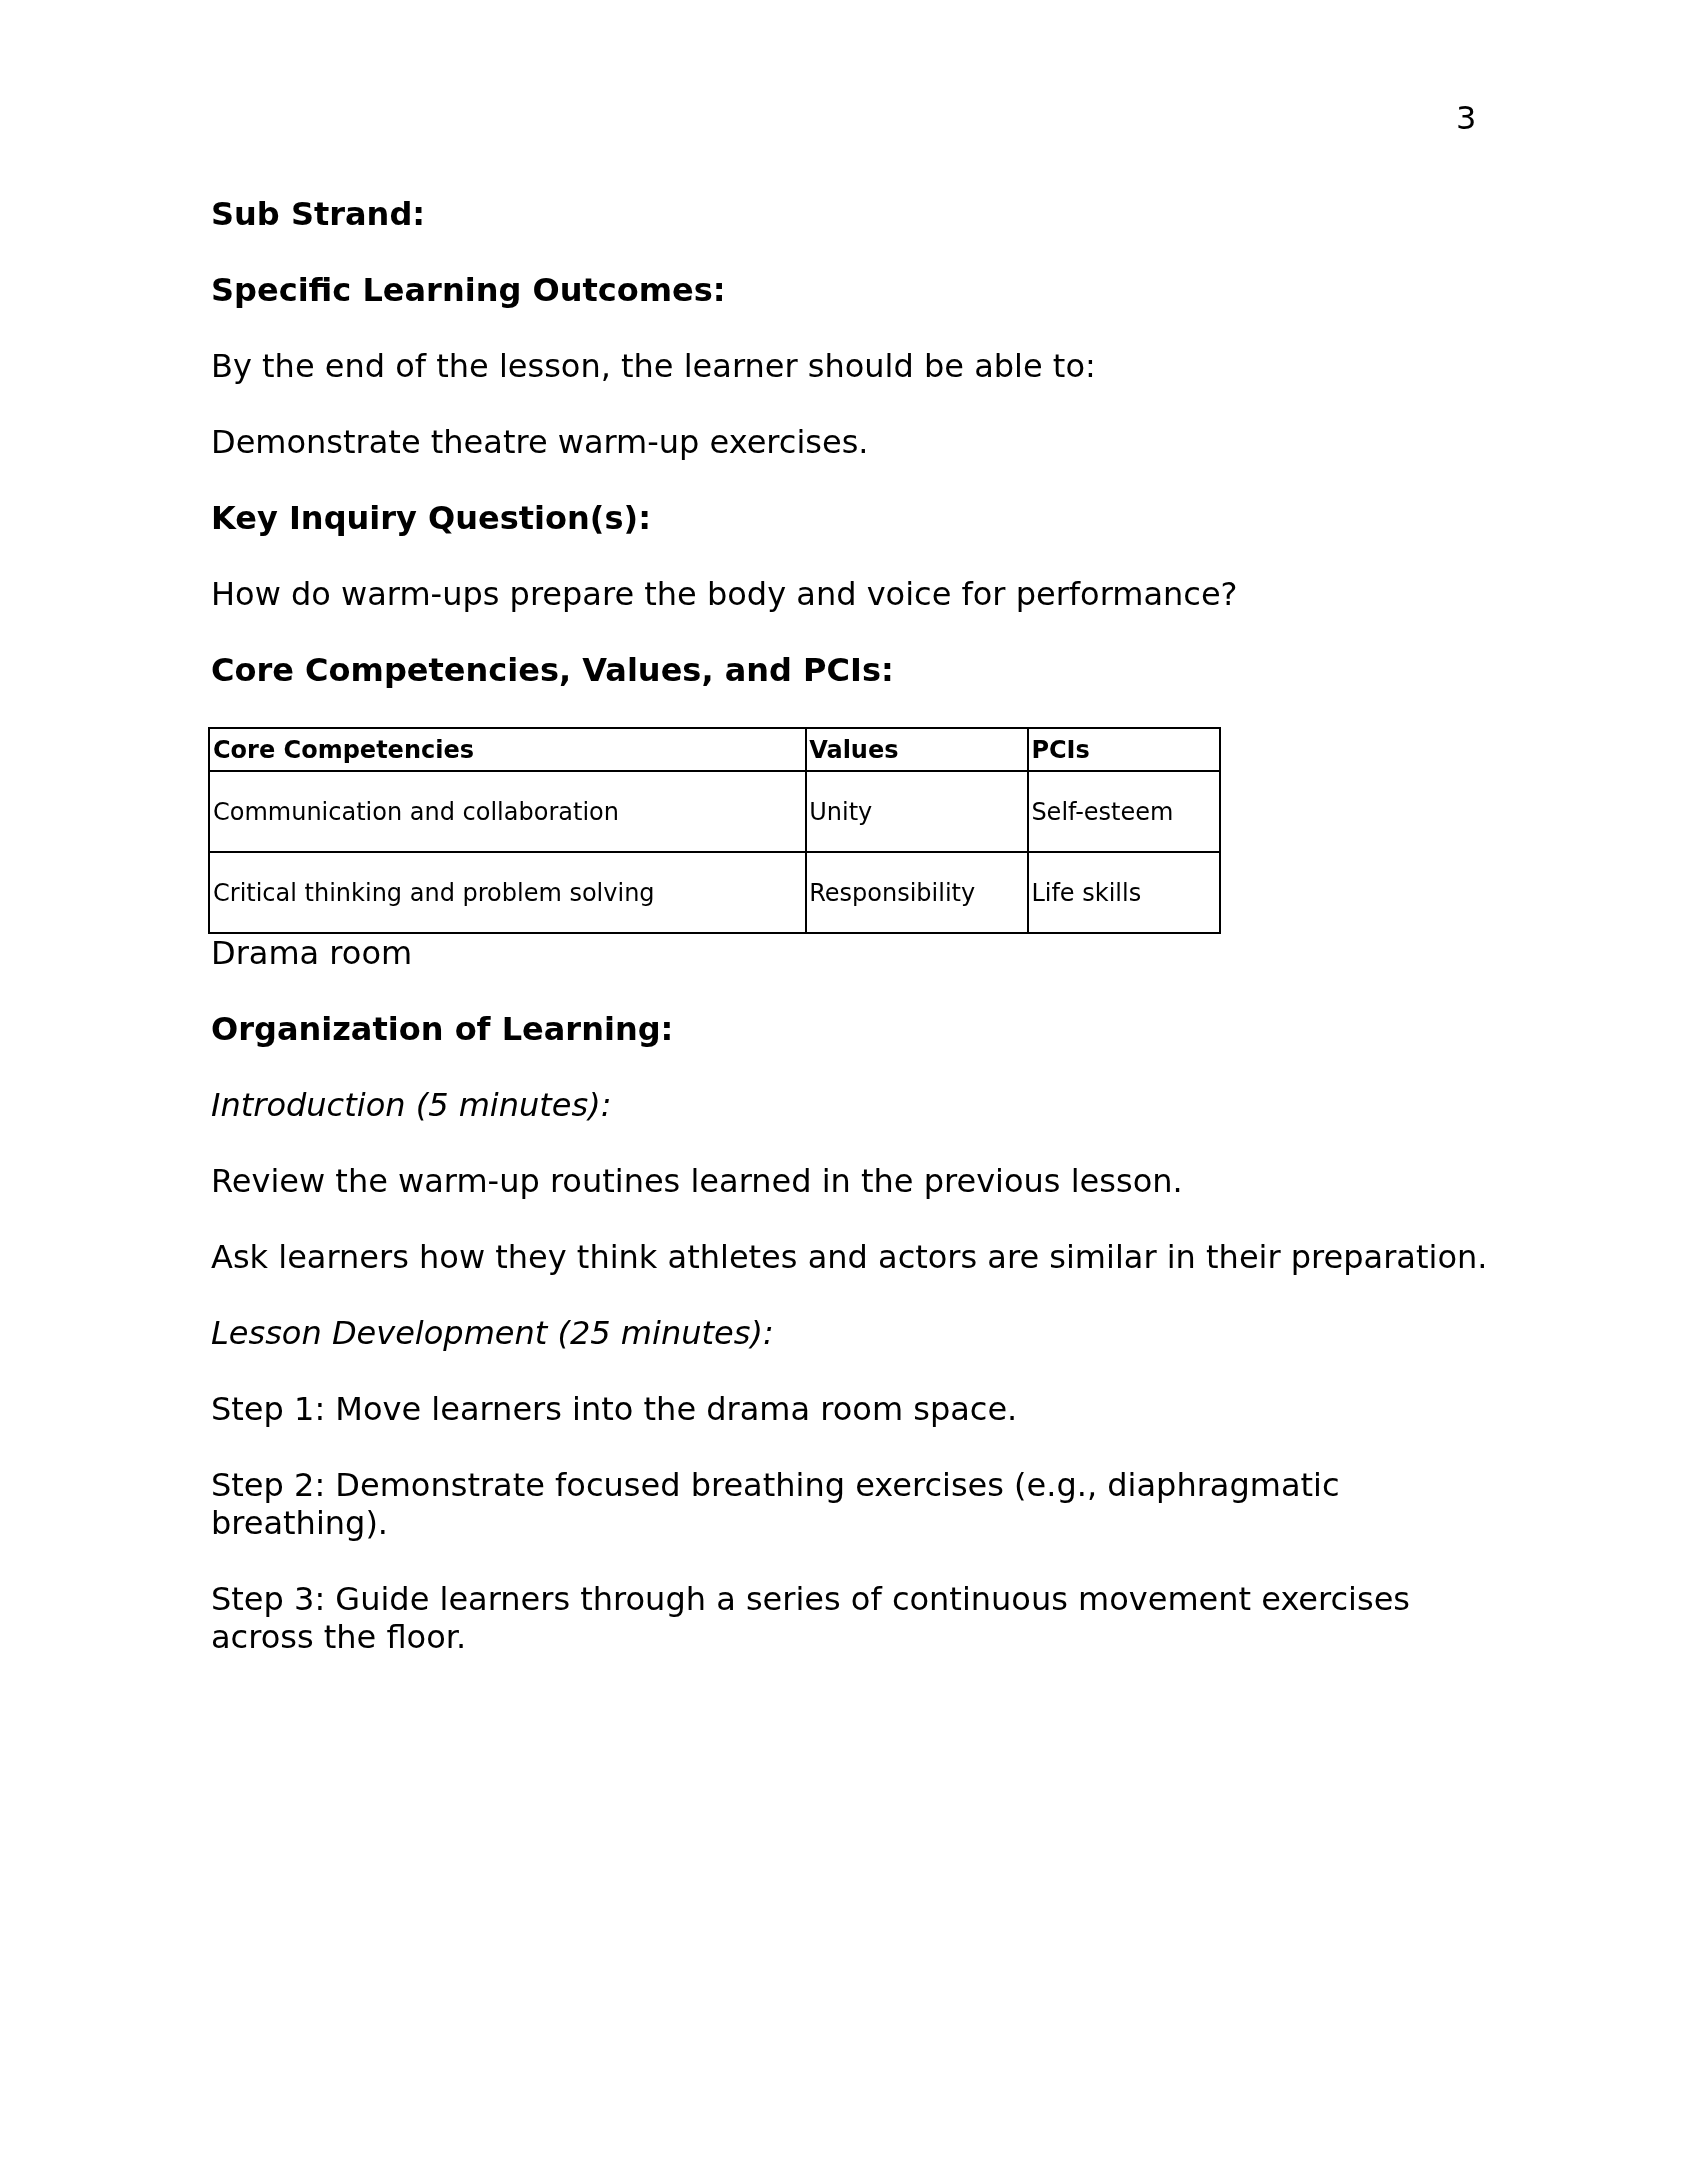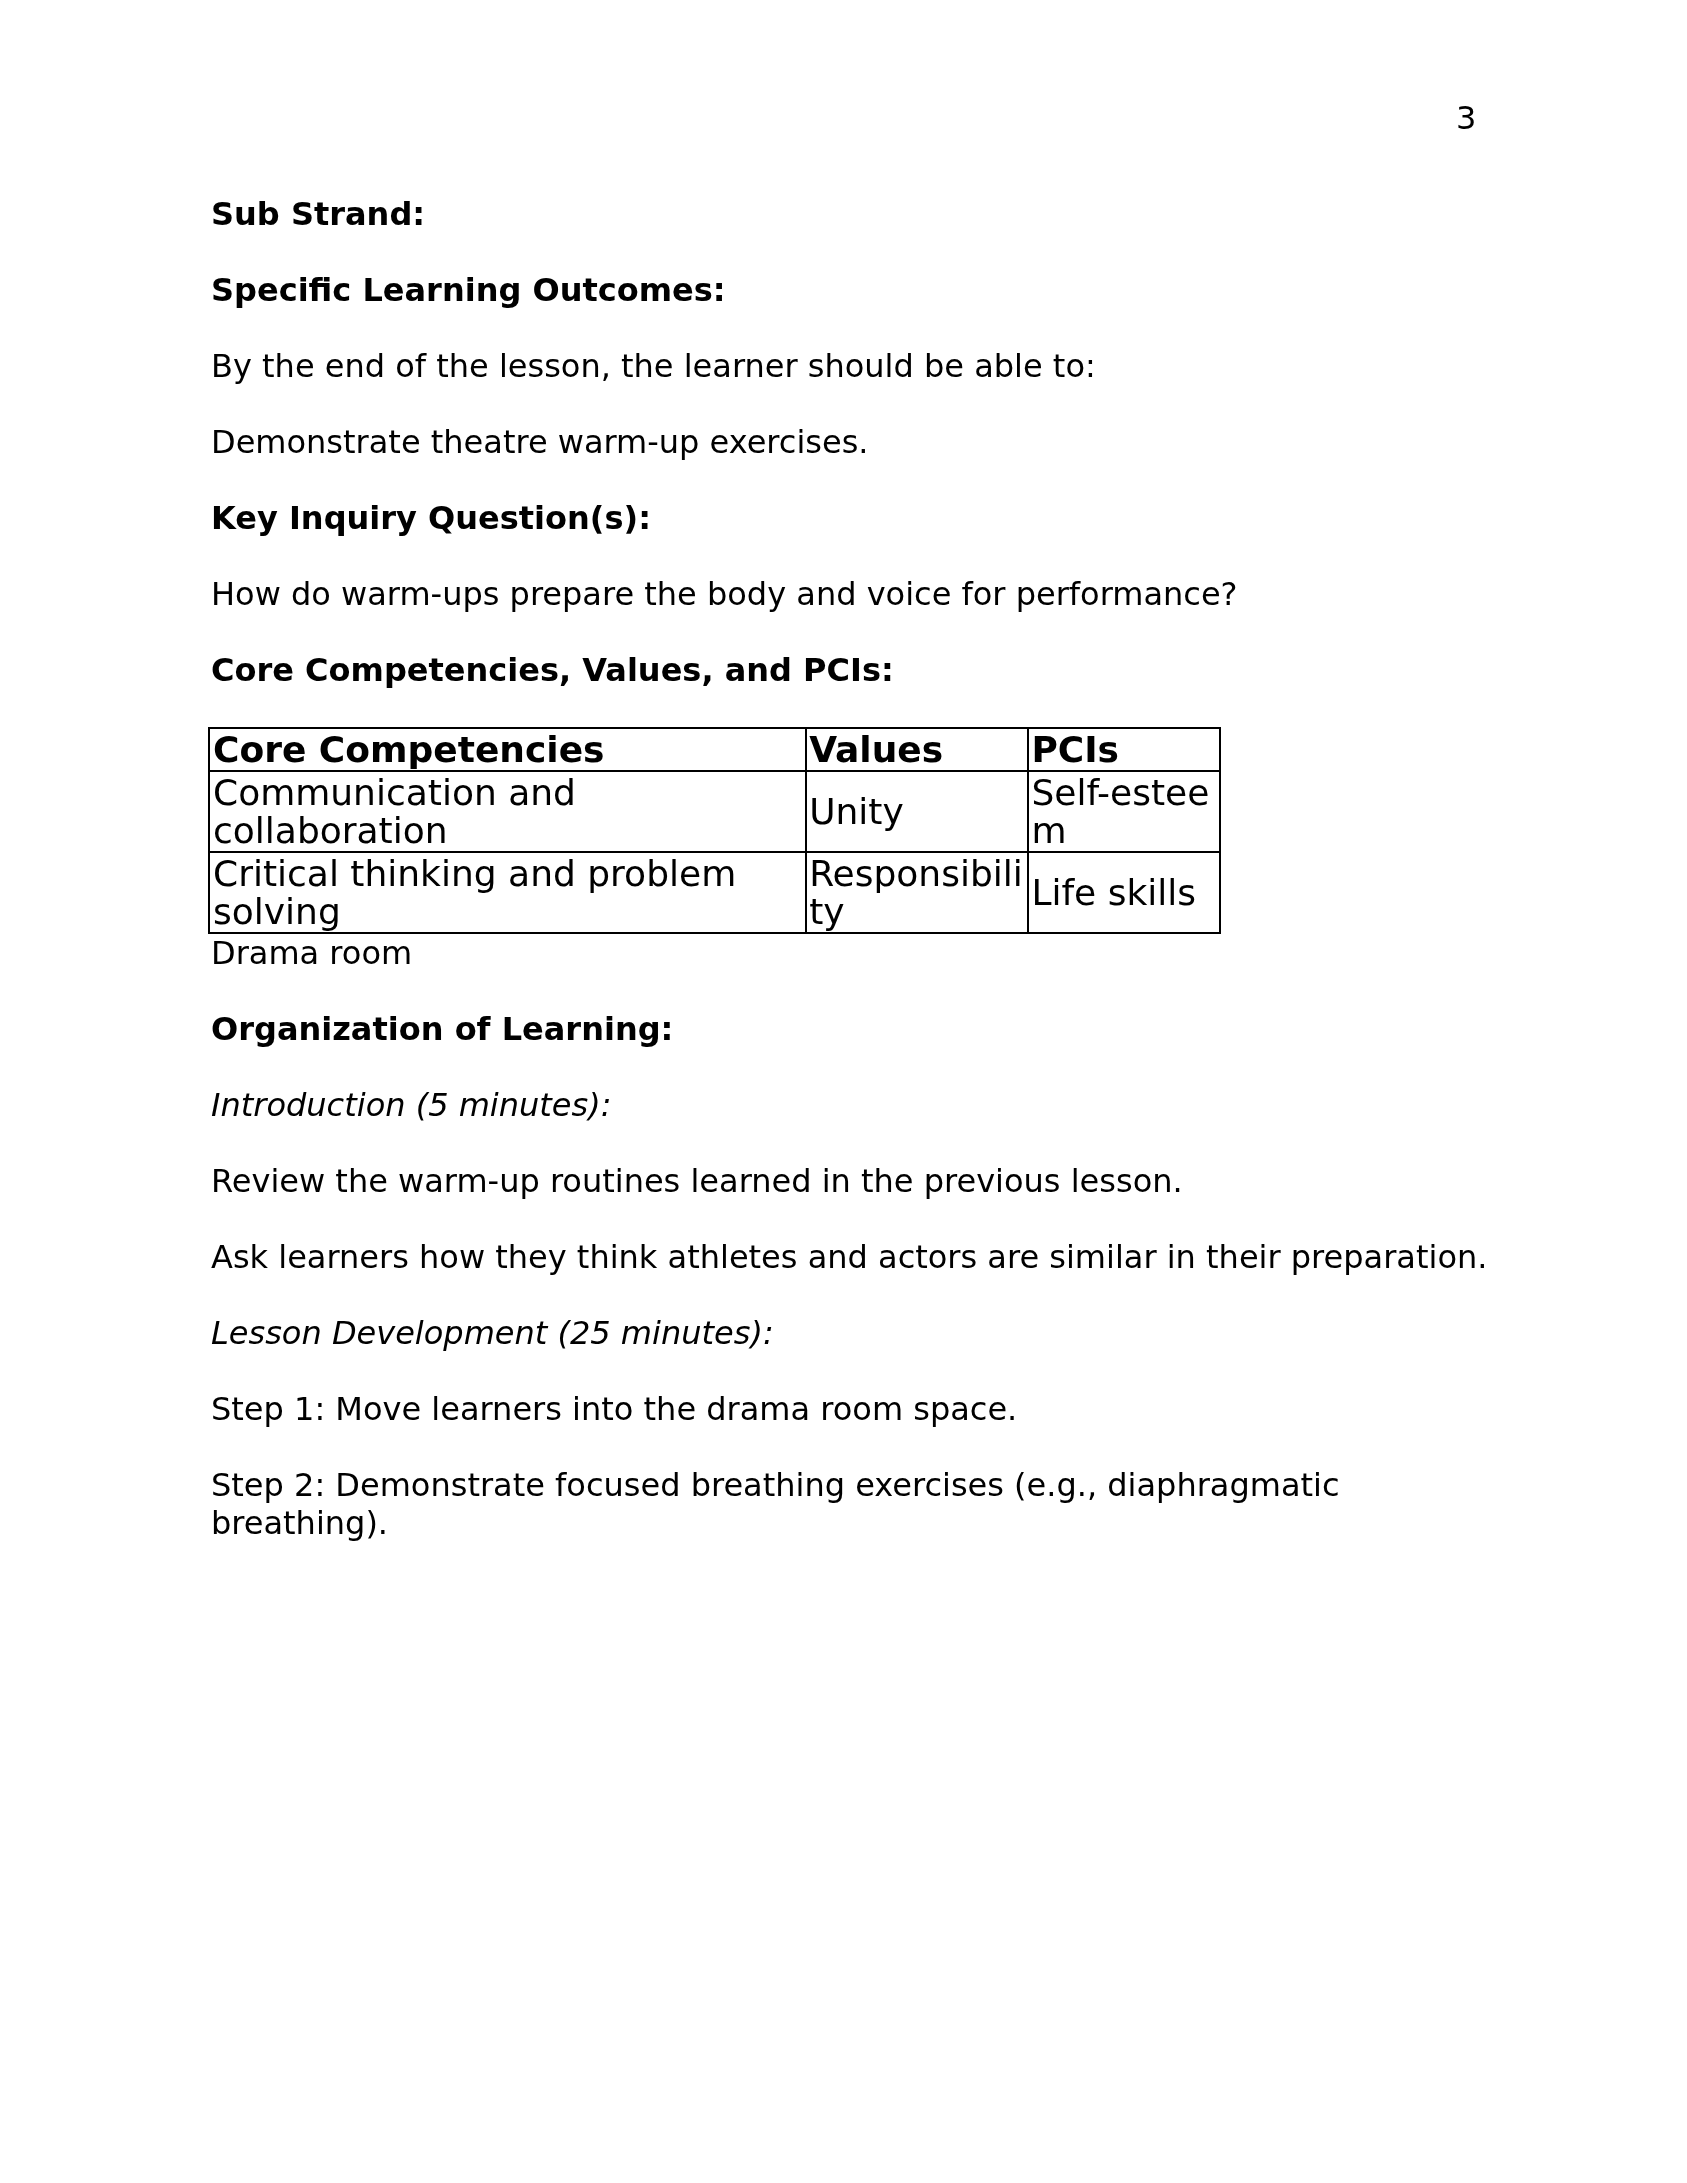--- a/index.html
+++ b/index.html
@@ -4,21 +4,21 @@
 <style>
   html, body { margin:0; padding:0; background:#ffffff; }
   body { width:1687px; height:2183px; position:relative; overflow:hidden;
          font-family:"DejaVu Sans", sans-serif; color:#000; font-size:32px; }
   .page-num { position:absolute; top:99px; left:1456px; font-size:32px; }
   .content { position:absolute; left:211px; top:195px; width:1290px; }
   p { margin:0; line-height:38px; }
   .heading { font-weight:bold; }
   .sub { font-weight:normal; font-style:italic; }
   .gap { margin-bottom:38px; }
-  table { border-collapse:collapse; font-size:36px; }
+  table { border-collapse:collapse; font-size:24px; }
   td, th { border:2.6px solid #000; padding:0 2.6px; text-align:left; vertical-align:middle; line-height:38px; }
   th { font-weight:bold; height:41px; }
   td { height:79px; }
 </style>
 </head>
 <body>
 
 <div class="page-num">3</div>
 
 <div class="content">
@@ -56,14 +56,15 @@
   <p class="gap">Drama room</p>
 
   <p class="heading gap">Organization of Learning:</p>
   <p class="sub gap">Introduction (5 minutes):</p>
   <p class="gap">Review the warm-up routines learned in the previous lesson.</p>
   <p class="gap">Ask learners how they think athletes and actors are similar in their preparation.</p>
 
   <p class="sub gap">Lesson Development (25 minutes):</p>
   <p class="gap">Step 1: Move learners into the drama room space.</p>
   <p class="gap">Step 2: Demonstrate focused breathing exercises (e.g., diaphragmatic breathing).</p>
+  <p class="gap">Step 3: Guide learners through a series of continuous movement exercises across the floor.</p>
 </div>
 
 
 </body></html>

